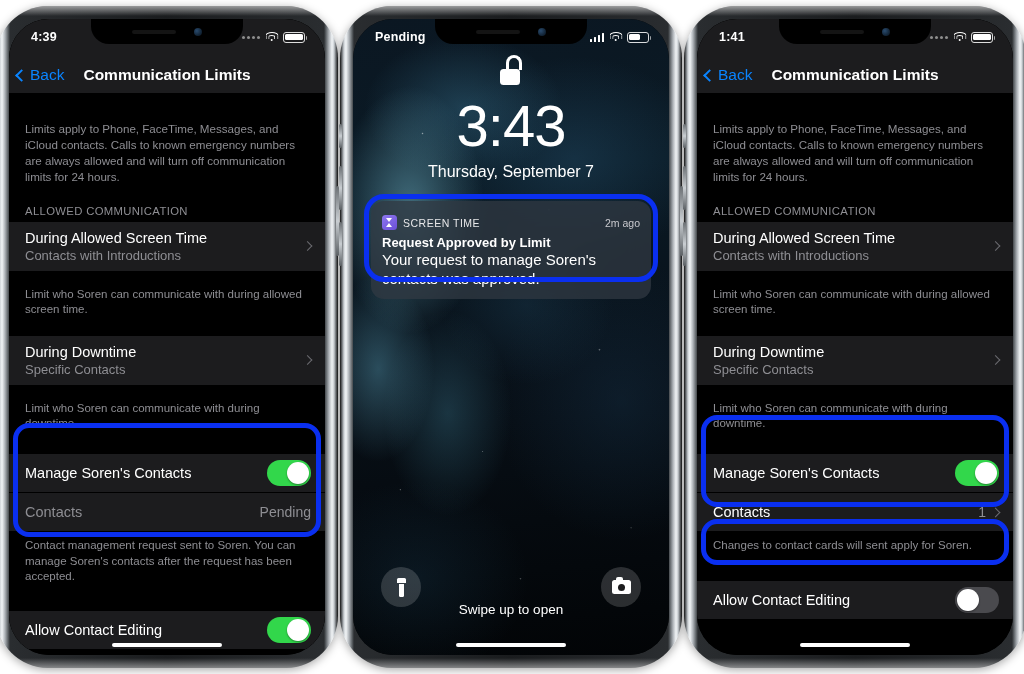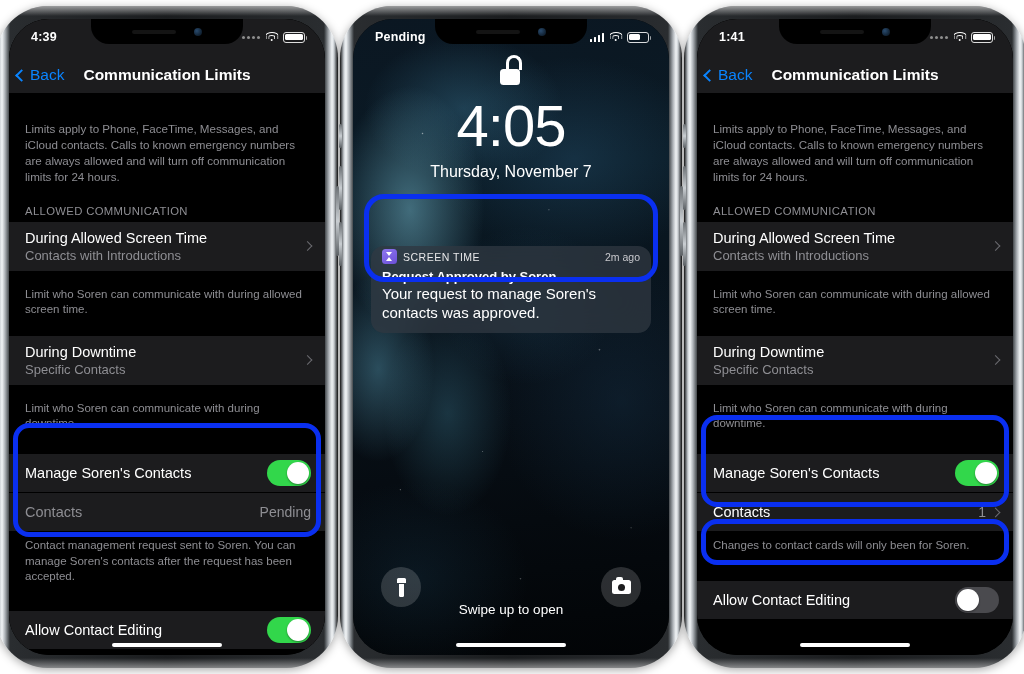--- a/index.html
+++ b/index.html
@@ -175,22 +175,22 @@
   .lockicon .body { position:absolute; bottom:0; left:2px; width:20px; height:16px;
     background:#fff; border-radius:3.5px; }
   .lockicon .shack { position:absolute; top:0; left:8px; width:16px; height:15px;
     border:3.4px solid #fff; border-bottom:none; border-radius:9px 9px 0 0; }
   .clock { font-size:58px; font-weight:200; color:#fff; letter-spacing:-1px;
     line-height:1; font-family:"Liberation Sans", sans-serif; }
   .lockdate { font-size:16px; color:#fff; margin-top:8px; font-weight:400; }
 
   .notif { position:absolute; left:18px; right:18px; top:182px;
     background:rgba(48,56,66,.74); border-radius:13px;
-    padding:3px 11px 11px 11px; color:#fff; z-index:6;
-    -webkit-backdrop-filter:blur(14px); backdrop-filter:blur(14px);margin-top:45px; }
+    padding:14px 11px 11px 11px; color:#fff; z-index:6;
+    -webkit-backdrop-filter:blur(14px); backdrop-filter:blur(14px); }
   .notif-head { display:flex; align-items:center; gap:6px; margin-bottom:5px; }
   .st-icon { width:15px; height:15px; border-radius:3.5px;
     background:linear-gradient(145deg,#8e77ef,#6b4fd8);
     display:flex; align-items:center; justify-content:center; }
   .hourglass { width:7px; height:9px; position:relative; }
   .hourglass::before, .hourglass::after {
     content:""; position:absolute; left:0; width:0; height:0;
     border-left:3.5px solid transparent; border-right:3.5px solid transparent; }
   .hourglass::before { top:0; border-top:4.5px solid #fff; }
   .hourglass::after { bottom:0; border-bottom:4.5px solid #fff; }
@@ -346,33 +346,33 @@
         <div class="notch">
           <span class="speaker"></span>
           <span class="frontcam"></span>
         </div>
 
         <div class="lock-top">
           <div class="lockicon">
             <span class="shack"></span>
               <span class="body"></span>
           </div>
-          <div class="clock">4:05</div>
-          <div class="lockdate">Thursday, November 7</div>
+          <div class="clock">3:43</div>
+          <div class="lockdate">Thursday, September 7</div>
         </div>
 
         <div class="notif">
           <div class="notif-head">
             <span class="st-icon">
                 <span class="hourglass"></span>
               </span>
             <span class="st-name">SCREEN TIME</span>
             <span class="notif-time">2m ago</span>
           </div>
-          <div class="notif-title">Request Approved by Soren</div>
+          <div class="notif-title">Request Approved by Limit</div>
           <div class="notif-body">Your request to manage Soren's contacts was approved.</div>
         </div>
         <div class="hl" style="left:11px; right:11px; top:175px; height:88px; border-radius:20px;"></div>
 
         <div class="lock-bottom">
           <div class="qbtn left">
             <span class="torch">
                 <span class="head"></span>
                 <span class="stem"></span>
               </span>
@@ -457,21 +457,21 @@
               </span>
           </div>
           <div class="sep"></div>
           <div class="row">
             <span class="label">Contacts</span>
             <span class="value">
               <span>1</span>
               <span style="position:relative;width:7px;height:7px;border-top:1.8px solid #6b6b70;border-right:1.8px solid #6b6b70;transform:rotate(45deg);display:inline-block"></span>
             </span>
           </div>
-          <div class="foot" style="padding-top:7px;padding-bottom:9px">Changes to contact cards will only been for Soren.</div>
+          <div class="foot" style="padding-top:7px;padding-bottom:9px">Changes to contact cards will sent apply for Soren.</div>
 
           <div style="height:18px"></div>
           <div class="row">
             <span class="label">Allow Contact Editing</span>
             <span class="toggle off">
                 <i></i>
               </span>
           </div>
         </div>
 

